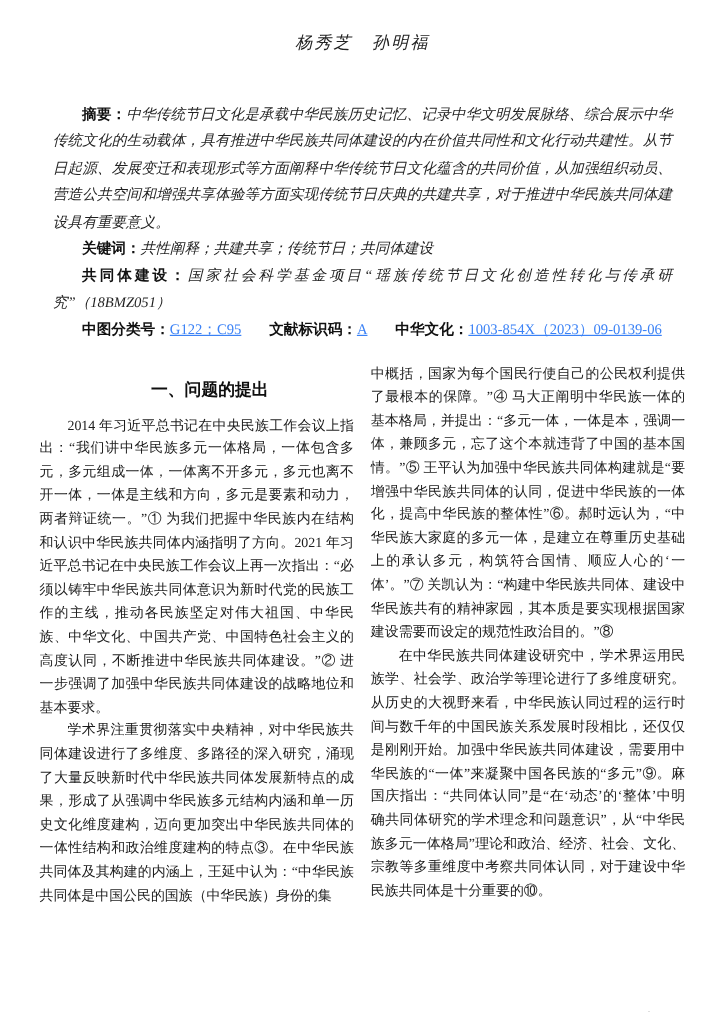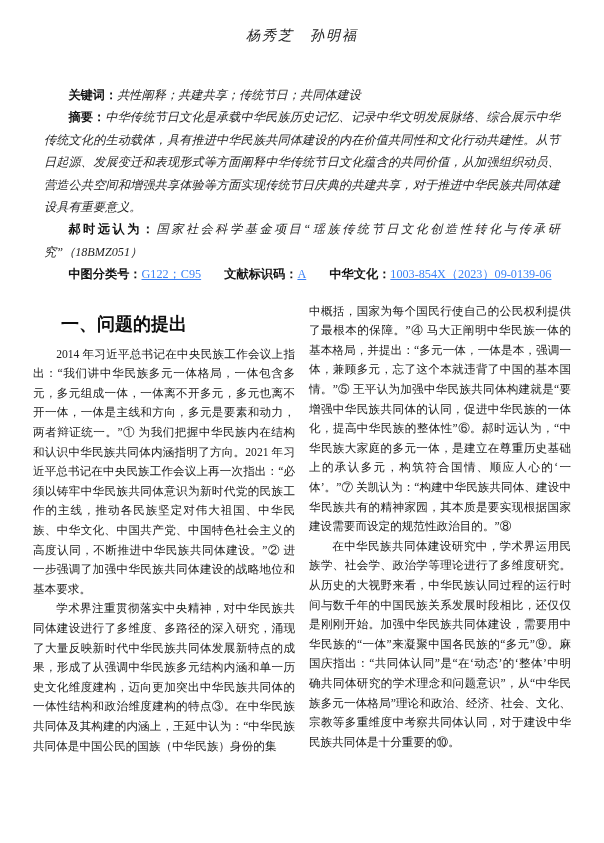--- a/index.html
+++ b/index.html
@@ -63,27 +63,27 @@
   }
   .col {
     width: 262px;
     font-size: 11.6px;
     line-height: 19.6px;
     text-align: justify;
     color: #1a1a1a;
   }
   .col h2 {
     font-family: "Liberation Sans", "DejaVu Sans", sans-serif;
-    font-size: 18px;
+    font-size: 14px;
     font-weight: bold;
     color: #0e0e0e;
     padding-left: 1.55em;
     margin: 12px 0 11px 0;
     line-height: 20px;
-    text-align: left;
+    text-align: center;
   }
   .col p.indent { text-indent: 2em; }
 
   
   .footer {
     position: absolute;
     right: 30px;
     bottom: 12px;
     font-family: "Liberation Sans", "DejaVu Sans", sans-serif;
     font-size: 14.5px;
@@ -98,23 +98,23 @@
 </style>
 </head>
 <body>
 
 <div class="page">
 
 
   <div class="authors">杨秀芝　孙明福</div>
 
   <div class="meta">
+    <p><span class="label">摘要：</span><span class="kaiti">中华传统节日文化是承载中华民族历史记忆、记录中华文明发展脉络、综合展示中华传统文化的生动载体，具有推进中华民族共同体建设的内在价值共同性和文化行动共建性。从节日起源、发展变迁和表现形式等方面阐释中华传统节日文化蕴含的共同价值，从加强组织动员、营造公共空间和增强共享体验等方面实现传统节日庆典的共建共享，对于推进中华民族共同体建设具有重要意义。</span></p>
     <p><span class="label">关键词：</span><span class="kaiti">共性阐释；共建共享；传统节日；共同体建设</span></p>
-    <p><span class="label">摘要：</span><span class="kaiti">中华传统节日文化是承载中华民族历史记忆、记录中华文明发展脉络、综合展示中华传统文化的生动载体，具有推进中华民族共同体建设的内在价值共同性和文化行动共建性。从节日起源、发展变迁和表现形式等方面阐释中华传统节日文化蕴含的共同价值，从加强组织动员、营造公共空间和增强共享体验等方面实现传统节日庆典的共建共享，对于推进中华民族共同体建设具有重要意义。</span></p>
-    <p><span class="label">郝时远认为：</span><span class="kaiti">国家社会科学基金项目“瑶族传统节日文化创造性转化与传承研究”（18BMZ051）</span></p>
+    <p><span class="label">共同体建设：</span><span class="kaiti">国家社会科学基金项目“瑶族传统节日文化创造性转化与传承研究”（18BMZ051）</span></p>
     <p><span class="clc-group"><span class="label">中图分类号：</span><span class="roman">G122；C95</span></span><span class="clc-group"><span class="label">文献标识码：</span><span class="roman">A</span></span><span class="clc-group"><span class="label">中华文化：</span><span class="roman">1003-854X（2023）09-0139-06</span></span></p>
   </div>
 
   <div class="columns">
     <div class="col">
       <h2>一、问题的提出</h2>
       <p class="indent">2014 年习近平总书记在中央民族工作会议上指出：“我们讲中华民族多元一体格局，一体包含多元，多元组成一体，一体离不开多元，多元也离不开一体，一体是主线和方向，多元是要素和动力，两者辩证统一。”① 为我们把握中华民族内在结构和认识中华民族共同体内涵指明了方向。2021 年习近平总书记在中央民族工作会议上再一次指出：“必须以铸牢中华民族共同体意识为新时代党的民族工作的主线，推动各民族坚定对伟大祖国、中华民族、中华文化、中国共产党、中国特色社会主义的高度认同，不断推进中华民族共同体建设。”② 进一步强调了加强中华民族共同体建设的战略地位和基本要求。</p>
       <p class="indent">学术界注重贯彻落实中央精神，对中华民族共同体建设进行了多维度、多路径的深入研究，涌现了大量反映新时代中华民族共同体发展新特点的成果，形成了从强调中华民族多元结构内涵和单一历史文化维度建构，迈向更加突出中华民族共同体的一体性结构和政治维度建构的特点③。在中华民族共同体及其构建的内涵上，王延中认为：“中华民族共同体是中国公民的国族（中华民族）身份的集</p>
     </div>
     <div class="col">

